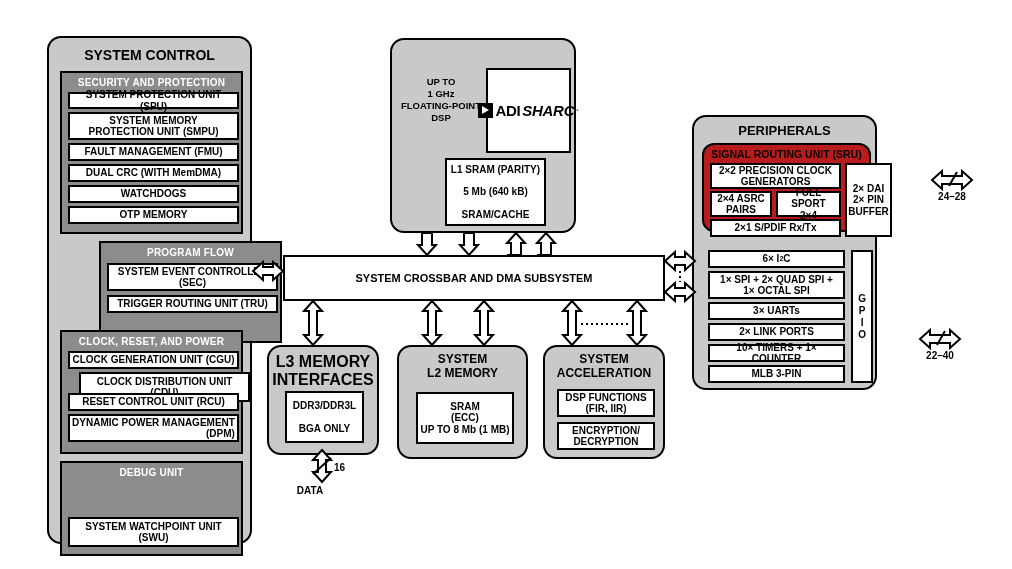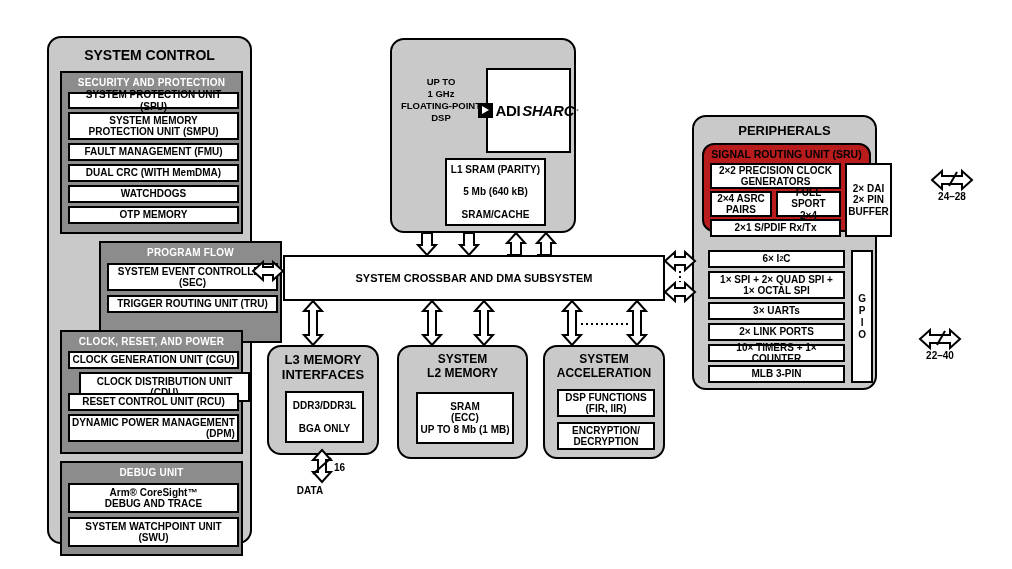--- a/index.html
+++ b/index.html
@@ -75,22 +75,20 @@
       <div class="grouphdr" style="top:2px;">CLOCK, RESET, AND POWER</div>
       <div class="wbox" style="left:6px;top:19px;width:171px;height:18px;">CLOCK GENERATION UNIT (CGU)</div>
       <div class="wbox" style="left:17px;top:40px;width:171px;height:30px;">CLOCK DISTRIBUTION UNIT (CDU)</div>
       <div class="wbox" style="left:6px;top:61px;width:171px;height:18px;">RESET CONTROL UNIT (RCU)</div>
       <div class="wbox" style="left:6px;top:82px;width:171px;height:28px;white-space:pre-line;text-align:right;">DYNAMIC POWER MANAGEMENT
 (DPM)</div>
     </div>
 
     <div class="group" style="left:11px;top:423px;width:183px;height:95px;">
       <div class="grouphdr" style="top:2px;">DEBUG UNIT</div>
-      <div class="wbox" style="left:6px;top:20px;width:171px;height:30px;white-space:pre-line;">Arm® CoreSight™
-DEBUG AND TRACE</div>
       <div class="wbox" style="left:6px;top:54px;width:171px;height:30px;white-space:pre-line;">SYSTEM WATCHPOINT UNIT
 (SWU)</div>
     </div>
   </div>
 
   <div class="panel" style="left:390px;top:38px;width:186px;height:195px;">
     <div class="plain" style="left:6px;top:36px;width:86px;font-size:9.5px;white-space:pre-line;">UP TO
 1 GHz
 FLOATING-POINT
 DSP</div>
@@ -107,21 +105,21 @@
     <div class="wbox" style="left:53px;top:118px;width:101px;height:68px;white-space:pre-line;font-size:10px;flex-direction:column;">L1 SRAM (PARITY)
 
 5 Mb (640 kB)
 
 SRAM/CACHE</div>
   </div>
 
   <div class="wbox" style="left:283px;top:255px;width:382px;height:46px;font-size:11px;">SYSTEM CROSSBAR AND DMA SUBSYSTEM</div>
 
   <div class="panel" style="left:267px;top:345px;width:112px;height:110px;">
-    <div class="paneltitle" style="top:6px;font-size:13px;white-space:pre-line;line-height:1.15;">L3 MEMORY
+    <div class="paneltitle" style="top:6px;font-size:16px;white-space:pre-line;line-height:1.15;">L3 MEMORY
 INTERFACES</div>
     <div class="wbox" style="left:16px;top:44px;width:79px;height:52px;white-space:pre-line;flex-direction:column;">DDR3/DDR3L
 
 BGA ONLY</div>
   </div>
 
   <div class="panel" style="left:397px;top:345px;width:131px;height:114px;">
     <div class="paneltitle" style="top:6px;font-size:12px;white-space:pre-line;line-height:1.15;">SYSTEM
 L2 MEMORY</div>
     <div class="wbox" style="left:17px;top:45px;width:98px;height:52px;white-space:pre-line;flex-direction:column;">SRAM

